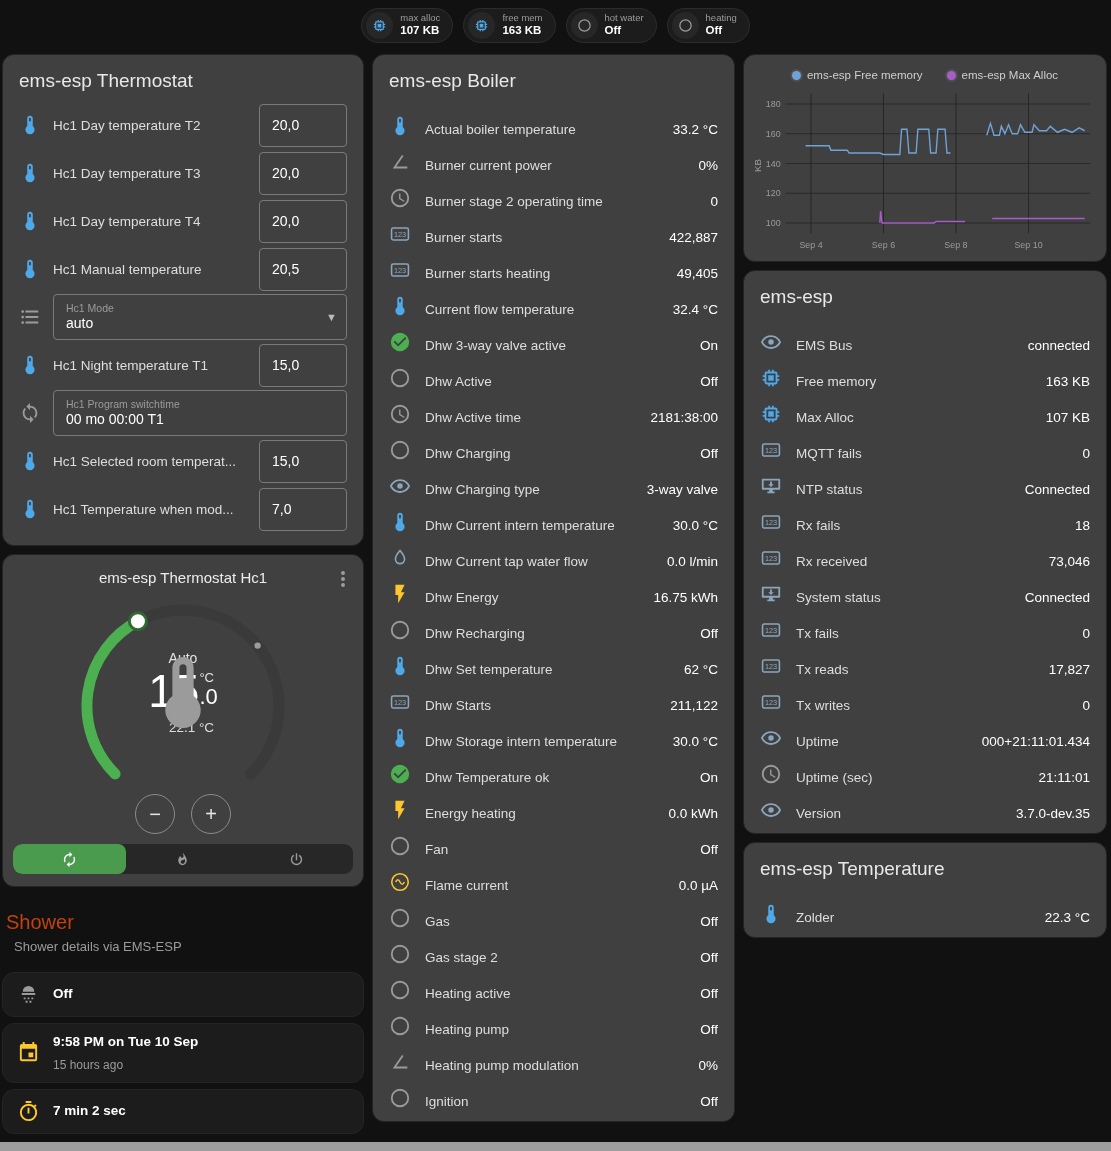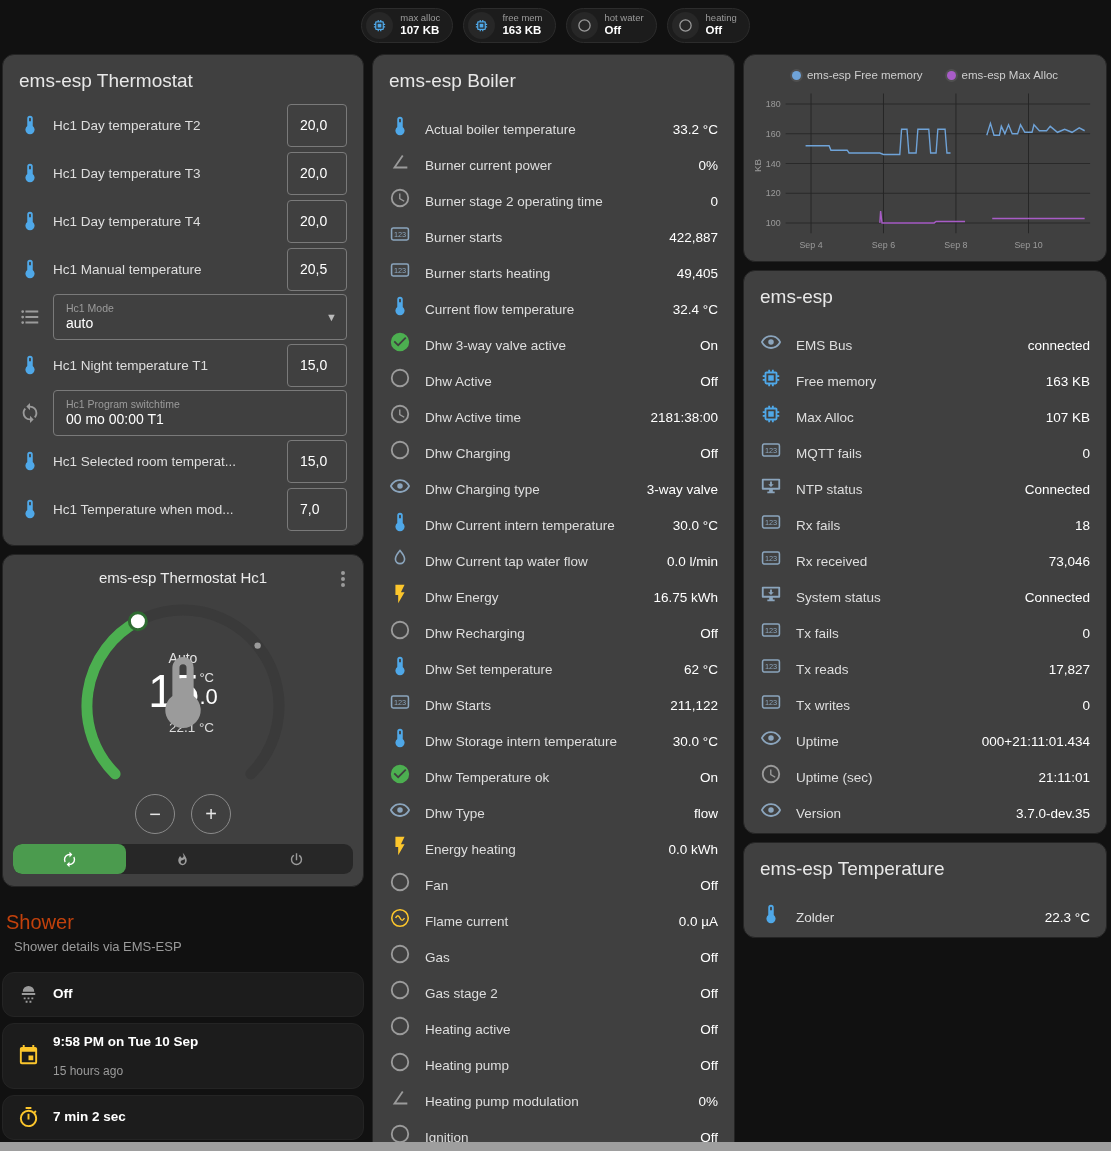--- a/index.html
+++ b/index.html
@@ -33,21 +33,21 @@
   
   .rows{padding:2px 16px 12px}
   .erow{display:flex;align-items:flex-end;height:36px;gap:14px;cursor:pointer}
   .elabel{font-size:13.5px;color:#dedede;flex:1;white-space:nowrap;overflow:hidden}
   .evalue{font-size:13.5px;color:#fff;white-space:nowrap}
 
   
   .trows{padding:2px 16px 12px}
   .trow{display:flex;align-items:center;min-height:48px;gap:12px}
   .tlabel{font-size:13.5px;color:#dedede;flex:1}
-  .tinput{width:60px;height:43px;background:transparent;border:1px solid #7a7a7a;border-radius:4px;color:#fff;font-size:14px;padding:4px 12px;font-family:"Liberation Sans",sans-serif}
+  .tinput{width:88px;height:43px;background:transparent;border:1px solid #7a7a7a;border-radius:4px;color:#fff;font-size:14px;padding:4px 12px;font-family:"Liberation Sans",sans-serif}
   .tfield{flex:1;height:46px;border:1px solid #7a7a7a;border-radius:4px;position:relative;padding:5px 26px 5px 12px;display:flex;flex-direction:column;justify-content:center;cursor:pointer}
   .flabel{font-size:10.5px;color:#9b9b9b;line-height:1.2}
   .fvalue{font-size:14px;color:#fff;line-height:1.25}
   .caret{position:absolute;right:9px;top:50%;transform:translateY(-50%);color:#bbb;font-size:11px}
 
   
   .dial-head{position:relative;display:flex;justify-content:center;align-items:center;padding:14px 34px 0;font-size:15px;color:#ececec}
   .menu-btn{position:absolute;right:8px;top:12px;width:24px;height:24px;color:#9b9b9b;cursor:pointer}
   .dial-wrap{position:relative;width:236px;height:236px;margin:6px auto 0}
   .dial-wrap svg{position:absolute;inset:0}
@@ -69,21 +69,21 @@
 
   
   .shower-head{padding:16px 4px 0}
   .shower-title{font-size:20px;font-weight:400;color:#c2410c}
   .shower-sub{font-size:13px;color:#9b9b9b;margin:5px 8px 10px}
   .scards{display:flex;flex-direction:column;gap:6px}
   .scard{background:#1c1c1c;border:1px solid #242424;border-radius:12px;display:flex;align-items:center;gap:13px;padding:10px 14px;min-height:44px;cursor:pointer}
   .scard .icon{width:23px;height:23px}
   .scol{display:flex;flex-direction:column}
   .stitle{font-size:13.5px;font-weight:700;color:#fff;line-height:1.25}
-  .ssub{font-size:12px;color:#9b9b9b;margin-top:13px}
+  .ssub{font-size:12px;color:#9b9b9b;margin-top:7px}
   .scard.scenter{justify-content:center;align-items:flex-start;margin-top:8px;padding-top:9px;min-height:60px}
 
   
   .chart-card{padding:8px 8px 4px}
   .legend{display:flex;justify-content:center;gap:24px;font-size:11.5px;color:#cecece;padding:6px 0 4px}
   .legend-item{display:flex;align-items:center;gap:6px}
   .ldot{width:9px;height:9px;border-radius:50%;display:inline-block;box-shadow:0 0 0 2px rgba(255,255,255,.08)}
   .chart-svg{width:100%;height:172px;display:block}
 
   .bottom-bar{position:absolute;left:0;right:0;bottom:0;height:9px;background:#9e9e9e;z-index:9}
@@ -517,29 +517,20 @@
             <span class="evalue">30.0 °C</span>
           </div>
           <div class="erow">
             <span class="icon c-green">
               <svg viewBox="0 0 24 24">
                 <path fill="currentColor" d="M12,2A10,10 0 0,0 2,12A10,10 0 0,0 12,22A10,10 0 0,0 22,12A10,10 0 0,0 12,2M10,17L5,12L6.41,10.59L10,14.17L17.59,6.58L19,8L10,17Z"></path>
               </svg>
             </span>
             <span class="elabel">Dhw Temperature ok</span>
             <span class="evalue">On</span>
-          </div>
-          <div class="erow">
-            <span class="icon c-steel">
-              <svg viewBox="0 0 24 24">
-                <path fill="currentColor" d="M12,9A3,3 0 0,1 15,12A3,3 0 0,1 12,15A3,3 0 0,1 9,12A3,3 0 0,1 12,9M12,4.5C17,4.5 21.27,7.61 23,12C21.27,16.39 17,19.5 12,19.5C7,19.5 2.73,16.39 1,12C2.73,7.61 7,4.5 12,4.5M3.18,12C4.83,15.36 8.24,17.5 12,17.5C15.76,17.5 19.17,15.36 20.82,12C19.17,8.64 15.76,6.5 12,6.5C8.24,6.5 4.83,8.64 3.18,12Z"></path>
-              </svg>
-            </span>
-            <span class="elabel">Dhw Type</span>
-            <span class="evalue">flow</span>
           </div>
           <div class="erow">
             <span class="icon c-amber">
               <svg viewBox="0 0 24 24">
                 <path fill="currentColor" d="M7,2V13H10V22L17,10H13L17,2H7Z"></path>
               </svg>
             </span>
             <span class="elabel">Energy heating</span>
             <span class="evalue">0.0 kWh</span>
           </div>

